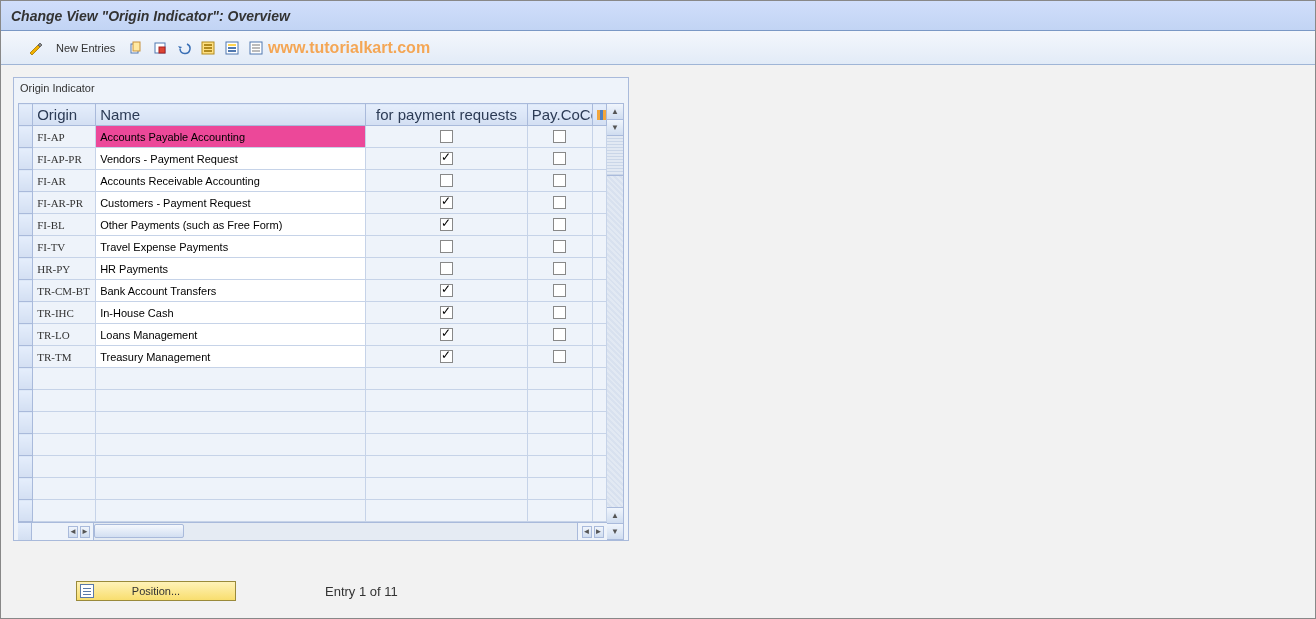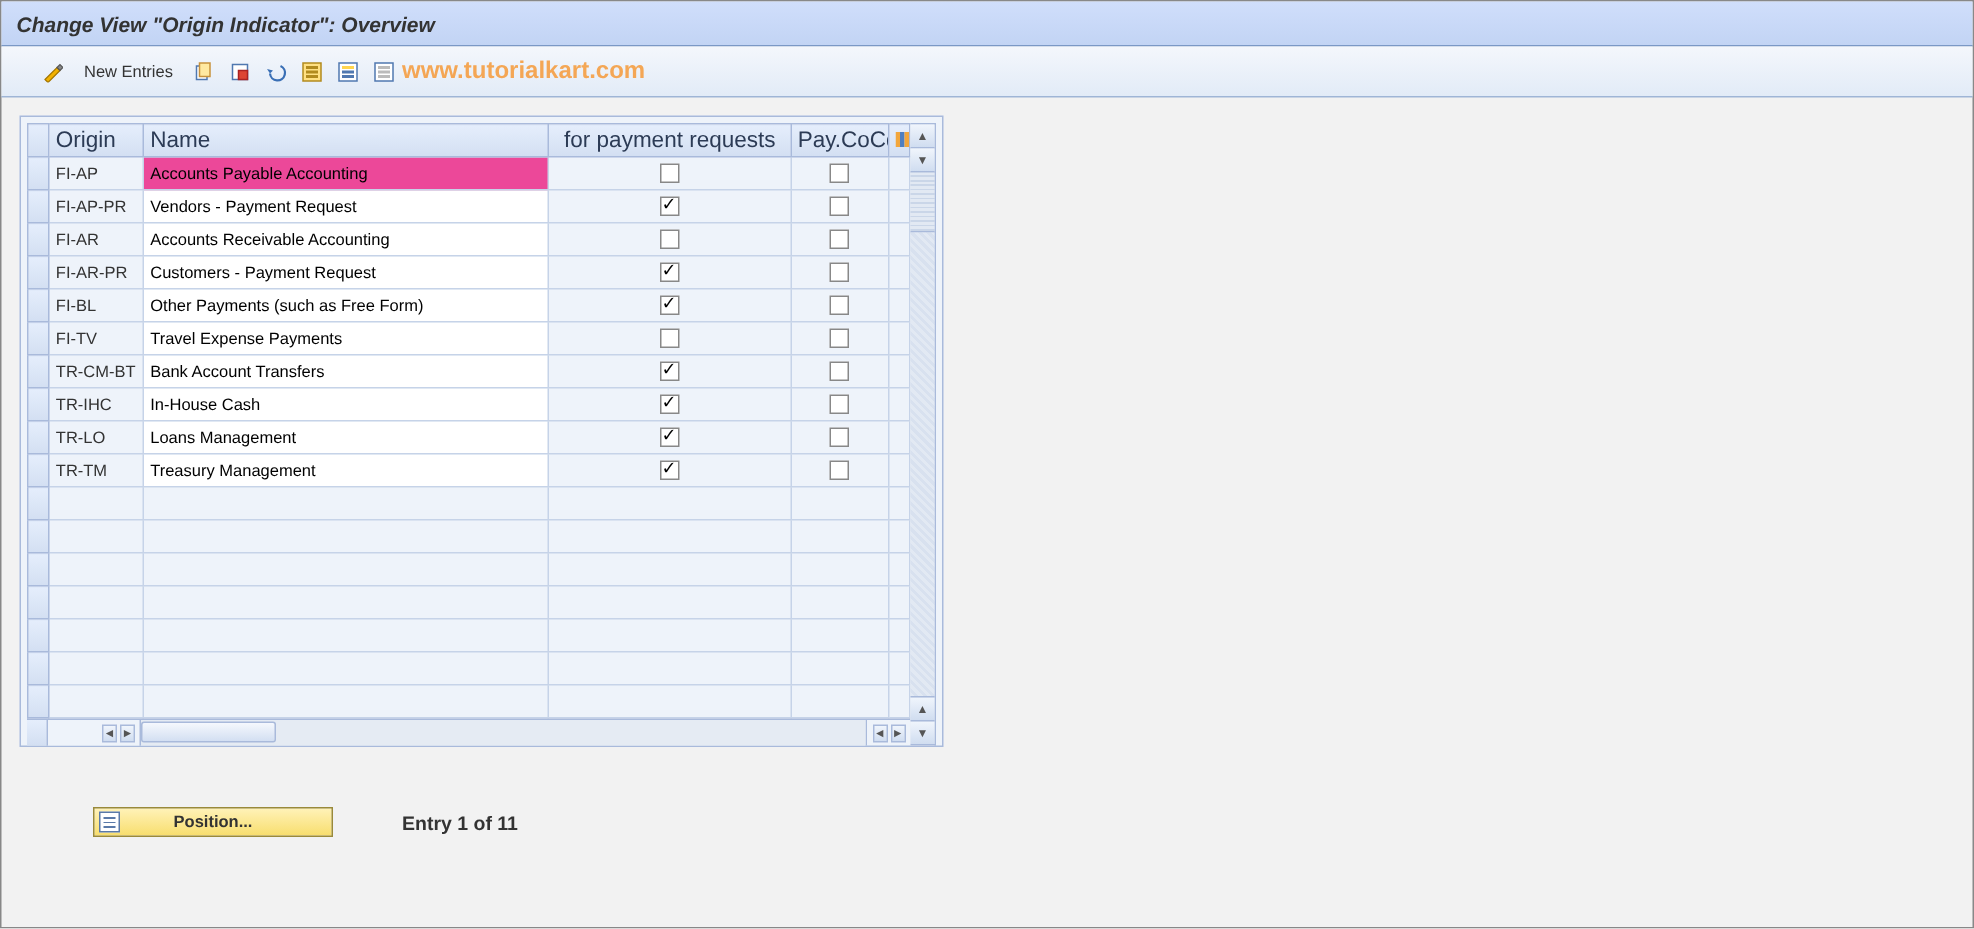--- a/index.html
+++ b/index.html
@@ -119,21 +119,21 @@
     width: 14px;
     background: linear-gradient(to bottom, #e5eefc 0%, #d3dff2 100%);
     border: 1px solid #a9badb !important;
     cursor: pointer;
   }
   .col-origin { width: 62px; }
   .col-name { width: 266px; }
   .col-pay1 { width: 159px; text-align: center; }
   .col-pay2 { width: 64px; text-align: center; }
   td.origin-cell {
-    font-family: Liberation Sans, sans-serif;
+    font-family: Liberation Serif, serif;
     font-size: 11px;
     background: #eef3fa;
     color: #333;
   }
   td.name-cell {
     background: #fff;
   }
   td.name-cell.selected {
     background: #ec4899;
   }
@@ -242,24 +242,23 @@
   .position-btn .p-icon::after{
     content:""; position:absolute; left:2px; top:2px; width:8px;height:8px;
     background:repeating-linear-gradient(0deg,#5a79a8,#5a79a8 1px,transparent 1px,transparent 3px);
   }
   .entry-text {
     font-size:13px;color:#333;
   }
   .footer-row {
     display:flex;
     align-items:center;
-    gap:46px;
+    gap:89px;
     margin-top: 40px;
-    margin-left: 49px;
-    font-weight: bold;
+    margin-left: 63px;
   }
 </style>
 </head>
 <body>
 
 <div class="window">
 
   <div class="title-bar">
     <span class="title-text">Change View "Origin Indicator": Overview</span>
   </div>
@@ -313,20 +312,21 @@
           <rect x="3" y="3" width="8" height="2" fill="#bbb"></rect>
           <rect x="3" y="6" width="8" height="2" fill="#bbb"></rect>
           <rect x="3" y="9" width="8" height="2" fill="#bbb"></rect>
         </svg>
     </span>
     <span class="watermark">www.tutorialkart.com</span>
   </div>
 
   <div class="content">
     <div class="panel">
+      <div class="panel-header">Origin Indicator</div>
       <div class="panel-body">
         <div class="grid-wrap">
           <table class="data-grid">
             <colgroup>
               <col style="width:14px">
               <col class="col-origin">
               <col class="col-name">
               <col class="col-pay1">
               <col class="col-pay2">
               <col style="width:14px">
@@ -391,20 +391,28 @@
                 <tr>
                   <td class="row-selector"></td>
                   <td class="origin-cell">FI-TV</td>
                   <td class="name-cell">Travel Expense Payments</td>
                   <td class="check-cell"><span class="cbx"></span></td>
                   <td class="check-cell"><span class="cbx"></span></td>
                   <td class="empty-cell"></td>
                 </tr>
                 <tr>
                   <td class="row-selector"></td>
+                  <td class="origin-cell">HR-PY</td>
+                  <td class="name-cell">HR Payments</td>
+                  <td class="check-cell"><span class="cbx"></span></td>
+                  <td class="check-cell"><span class="cbx"></span></td>
+                  <td class="empty-cell"></td>
+                </tr>
+                <tr>
+                  <td class="row-selector"></td>
                   <td class="origin-cell">TR-CM-BT</td>
                   <td class="name-cell">Bank Account Transfers</td>
                   <td class="check-cell"><span class="cbx checked"></span></td>
                   <td class="check-cell"><span class="cbx"></span></td>
                   <td class="empty-cell"></td>
                 </tr>
                 <tr>
                   <td class="row-selector"></td>
                   <td class="origin-cell">TR-IHC</td>
                   <td class="name-cell">In-House Cash</td>

